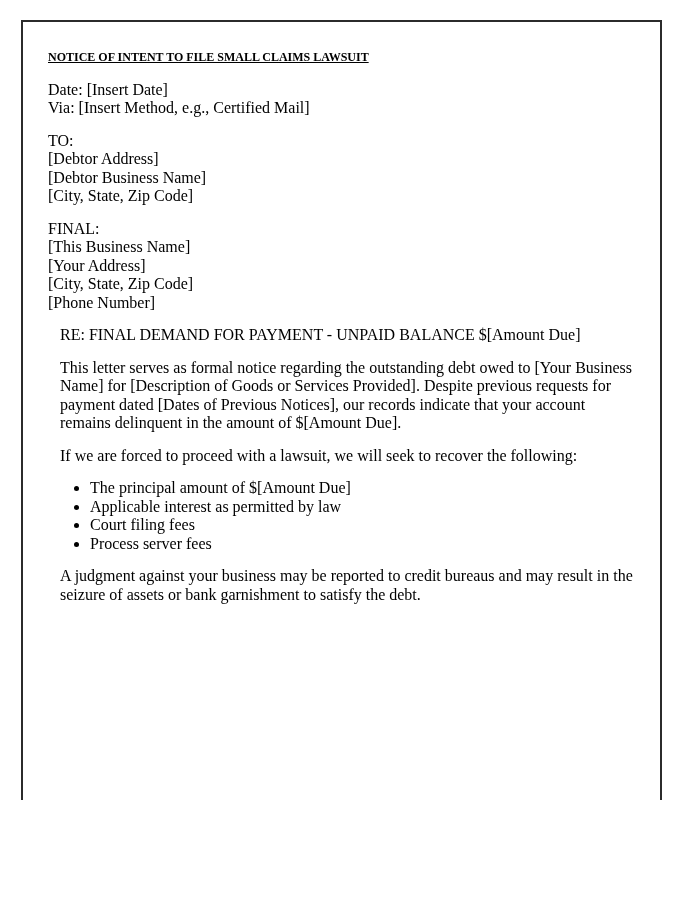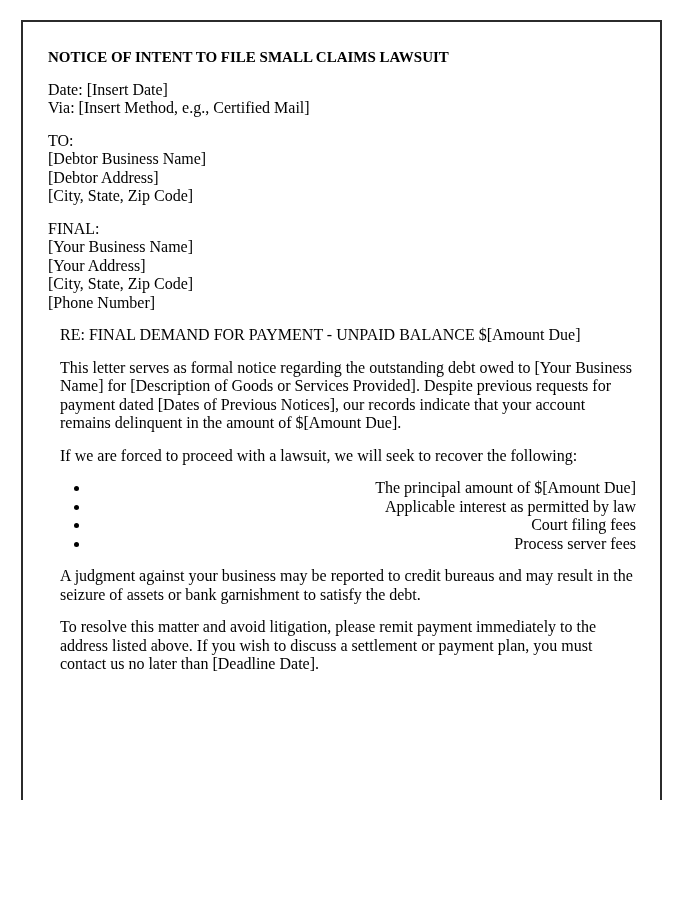--- a/index.html
+++ b/index.html
@@ -25,41 +25,41 @@
     border-bottom: none;
     padding: 26px 24px 0 25px;
     background: #ffffff;
     font-family: "Liberation Serif", "DejaVu Serif", serif;
     font-size: 16px;
     line-height: 18.5px;
     color: #000000;
     overflow: hidden;
   }
   .title {
-    font-size: 15px;
+    font-size: 12px;
     font-weight: bold;
     margin: 0 0 14px 0;
+    text-decoration: underline;
   }
   .block {
     margin: 0 0 14px 0;
   }
   .line {
     margin: 0;
   }
   .bold {
     font-weight: normal;
   }
   .para {
     margin: 0 0 14px 12px;
   }
   ul.recovery-list {
     margin: 0 0 14px 0;
     padding: 0 0 0 42px;
     list-style-type: disc;
-    text-align: right;
   }
   ul.recovery-list li {
     margin: 0;
     padding: 0;
   }
 </style>
 </head>
 <body>
 
 <div class="page">
@@ -67,28 +67,28 @@
 
     <h1 class="title">NOTICE OF INTENT TO FILE SMALL CLAIMS LAWSUIT</h1>
 
     <div class="block">
       <p class="line">Date: [Insert Date]</p>
       <p class="line">Via: [Insert Method, e.g., Certified Mail]</p>
     </div>
 
     <div class="block">
       <p class="line bold">TO:</p>
+      <p class="line">[Debtor Address]</p>
       <p class="line">[Debtor Business Name]</p>
-      <p class="line">[Debtor Address]</p>
       <p class="line">[City, State, Zip Code]</p>
     </div>
 
     <div class="block">
       <p class="line bold">FINAL:</p>
-      <p class="line">[Your Business Name]</p>
+      <p class="line">[This Business Name]</p>
       <p class="line">[Your Address]</p>
       <p class="line">[City, State, Zip Code]</p>
       <p class="line">[Phone Number]</p>
     </div>
 
     <p class="para bold">RE: FINAL DEMAND FOR PAYMENT - UNPAID BALANCE $[Amount Due]</p>
 
 
     <p class="para">This letter serves as formal notice regarding the outstanding debt owed to [Your Business Name] for [Description of Goods or Services Provided]. Despite previous requests for payment dated [Dates of Previous Notices], our records indicate that your account remains delinquent in the amount of $[Amount Due].</p>
 
@@ -97,16 +97,15 @@
 
     <ul class="recovery-list">
       <li>The principal amount of $[Amount Due]</li>
       <li>Applicable interest as permitted by law</li>
       <li>Court filing fees</li>
       <li>Process server fees</li>
     </ul>
 
     <p class="para">A judgment against your business may be reported to credit bureaus and may result in the seizure of assets or bank garnishment to satisfy the debt.</p>
 
-    <p class="para">To resolve this matter and avoid litigation, please remit payment immediately to the address listed above. If you wish to discuss a settlement or payment plan, you must contact us no later than [Deadline Date].</p>
 
   </div>
 </div>
 
 </body></html>

